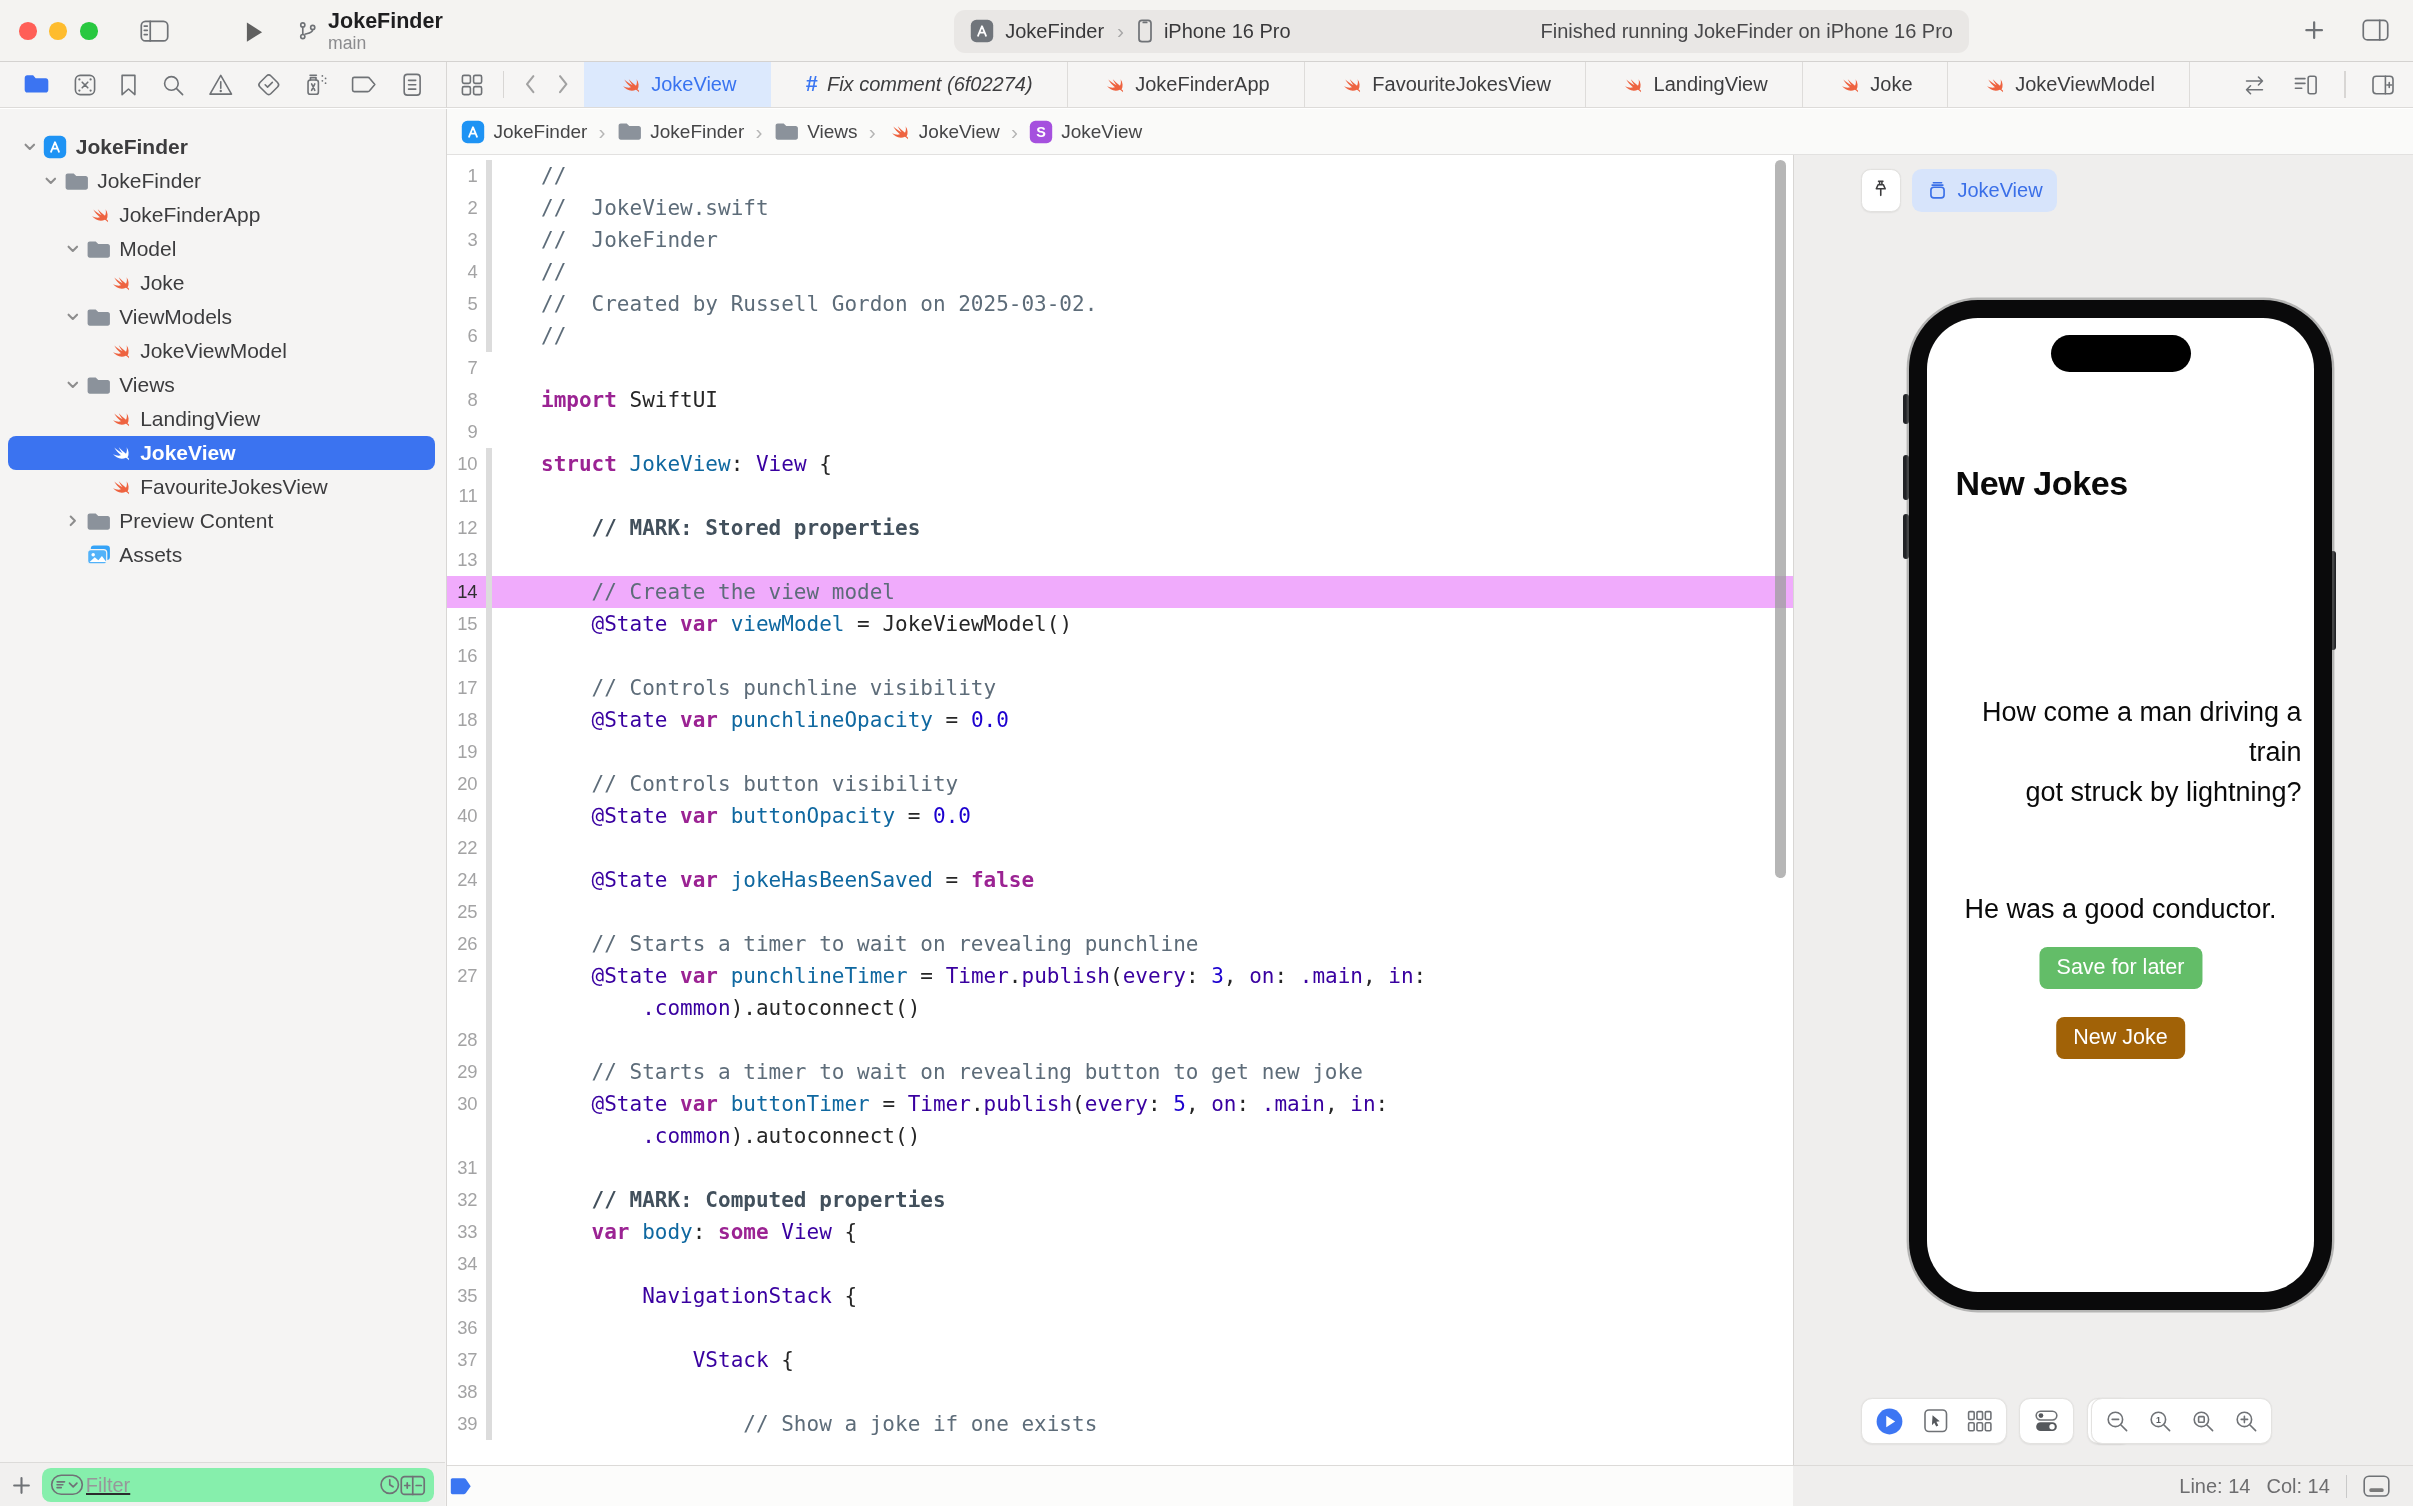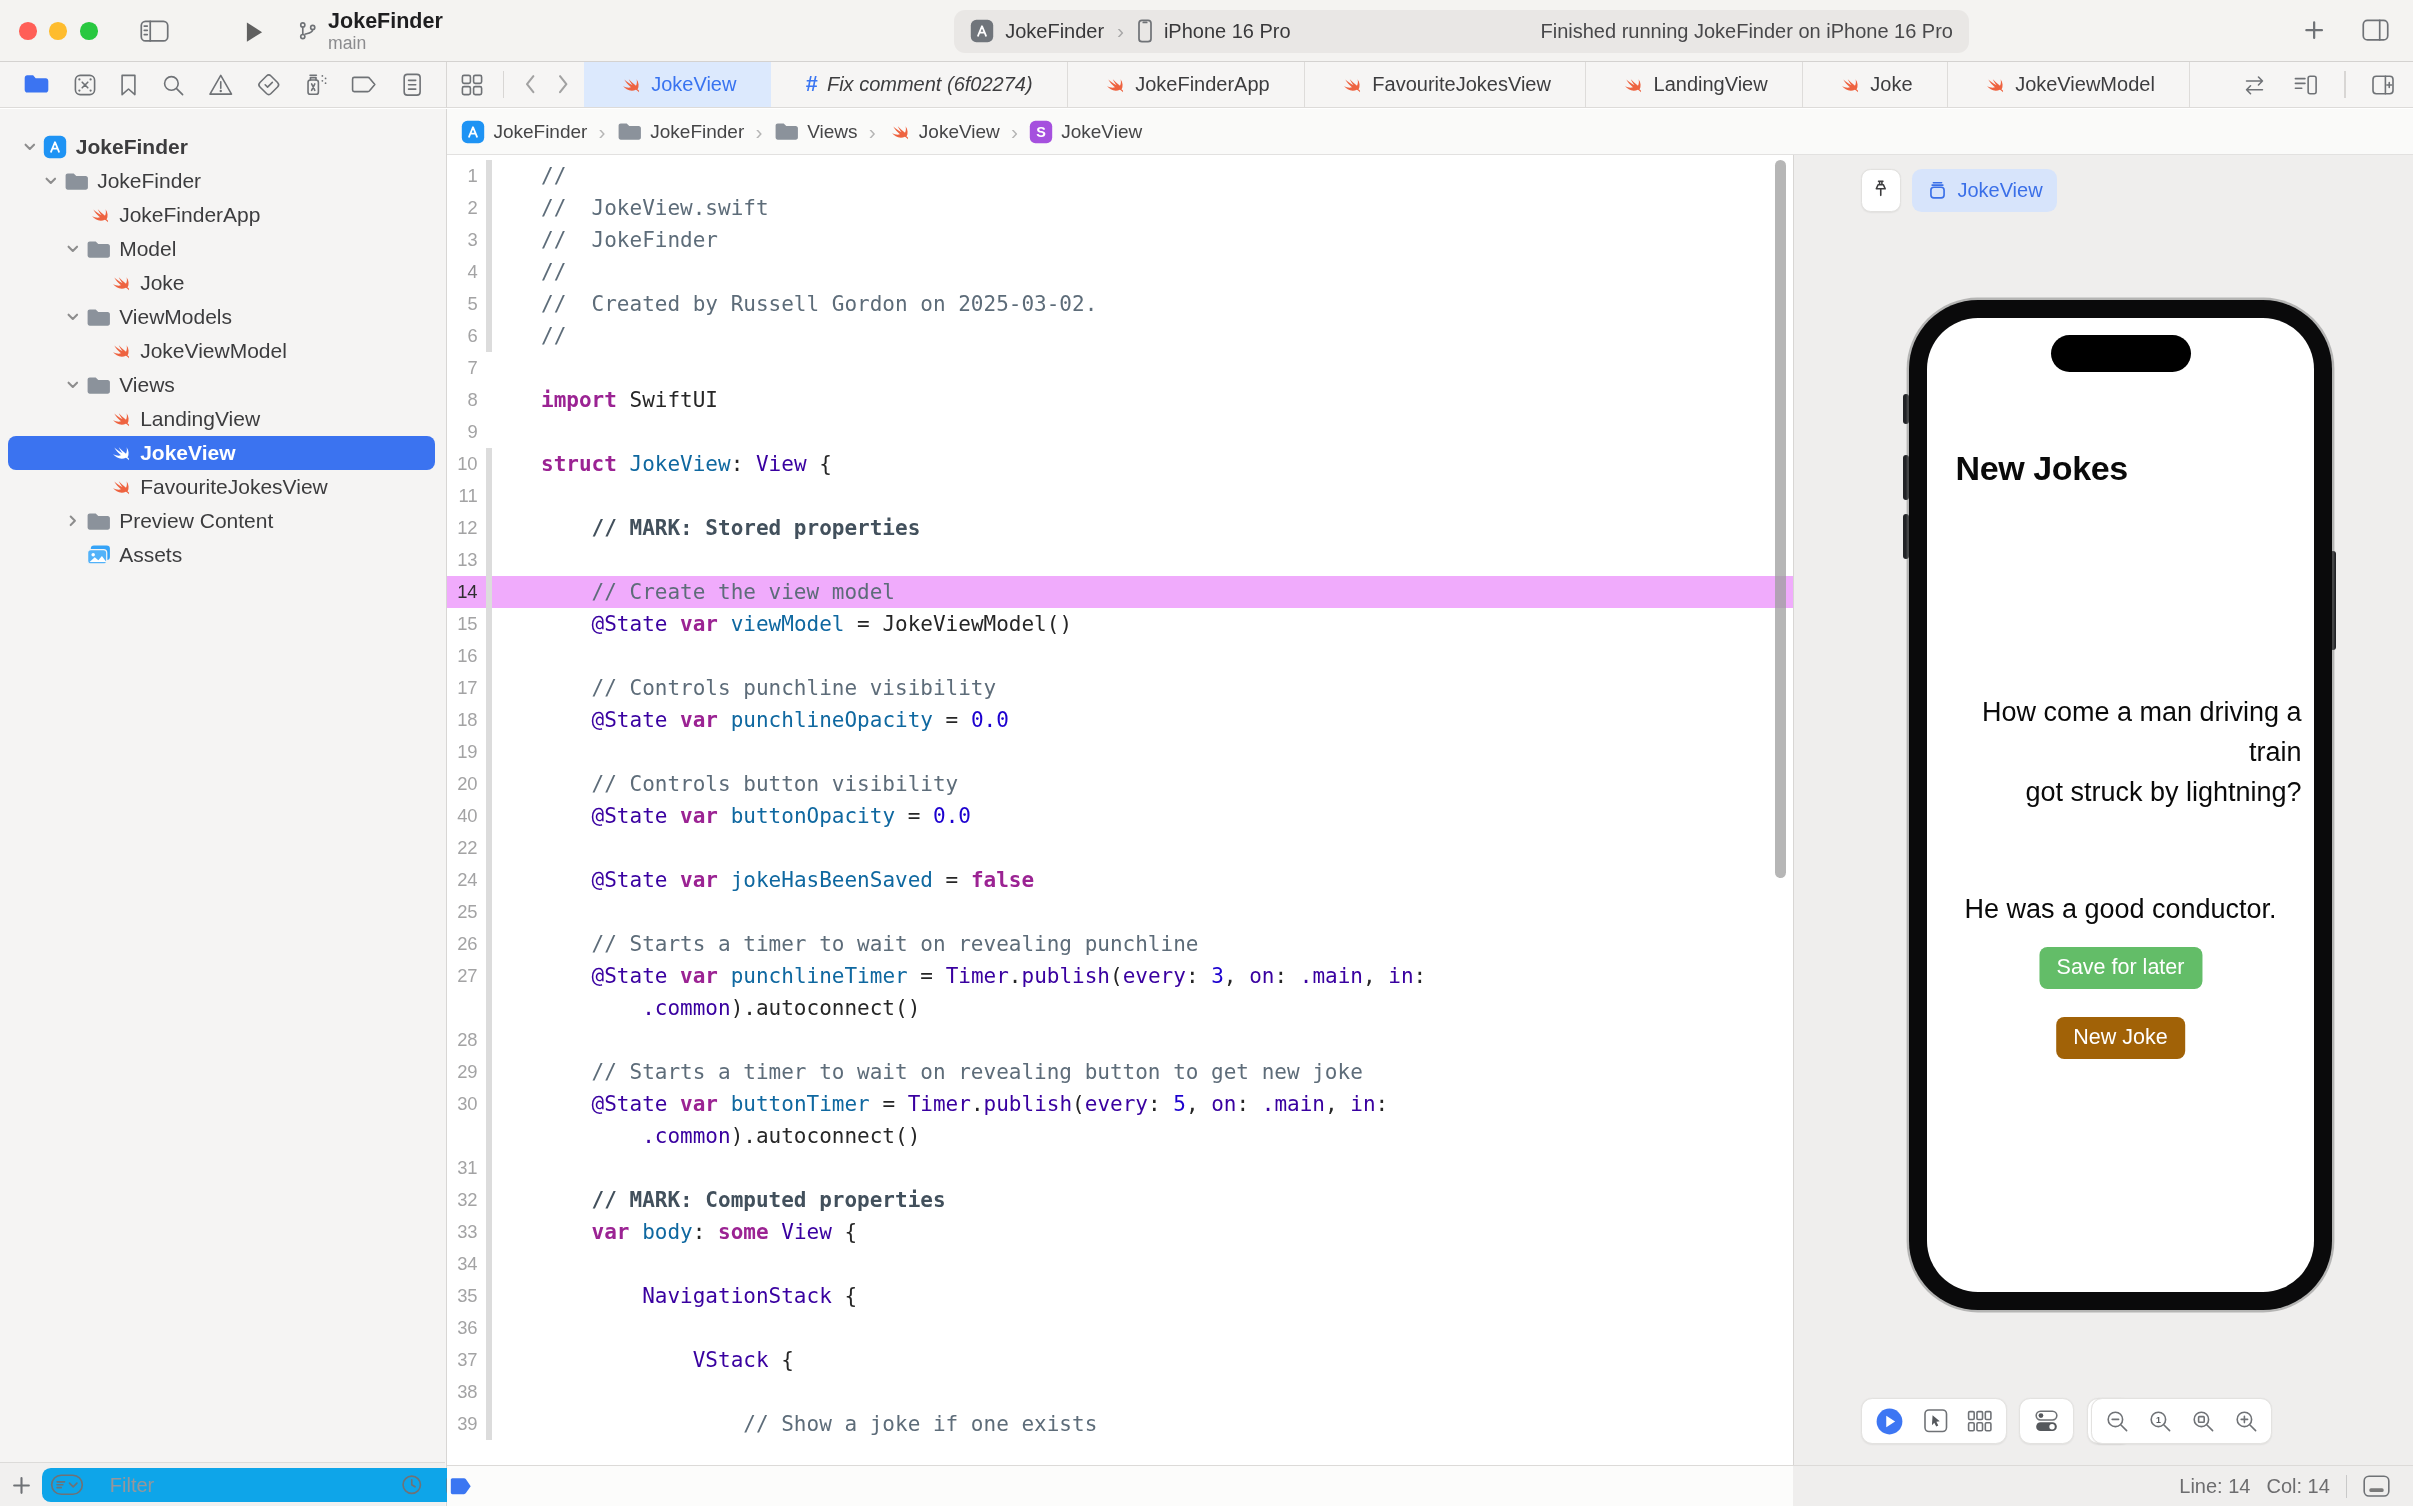--- a/index.html
+++ b/index.html
@@ -61,22 +61,22 @@
   .trow{height:34px;display:flex;align-items:center;margin:0 8px;border-radius:8px;
         font-size:21px;color:#3c3c3e;}
   .trow.selected{background:#3b73f0;color:#ffffff;font-weight:600;}
   .twist{width:24px;display:flex;justify-content:center;flex:none;}
   .ticon{width:27px;display:flex;justify-content:center;flex:none;}
   .tlabel{margin-left:7.2px;white-space:nowrap;}
   .trow.rootb{font-weight:bold;}
   .filterbar{position:absolute;left:0;bottom:0;width:445px;height:45px;background:#f1f0ef;
              border-top:1.2px solid #dcdbd9;display:flex;align-items:center;gap:9.6px;
              padding:0 11.2px;}
-  .ffield{flex:1;height:34px;background:#0ea5e9;border-radius:8.8px;display:flex;
-          align-items:center;gap:24px;padding:0 8px;}
+  .ffield{flex:1;height:34px;background:#86efac;border-radius:8.8px;display:flex;
+          align-items:center;gap:0;padding:0 8px;text-decoration:underline;}
   .ffield input{flex:1;border:none;background:transparent;outline:none;font-size:20px;
                 color:#3c3c3e;font-family:"Liberation Sans",sans-serif;min-width:0;}
   .ffield input::placeholder{color:#97969a;}
 
   
   .editor{position:absolute;left:447px;top:155px;width:1346px;height:1311px;background:#ffffff;
           overflow:hidden;padding-top:4.8px;}
   .crow{display:flex;align-items:center;height:32px;}
   .crow.hl{background:#f0abfc;}
   .gut{width:37px;flex:none;text-align:right;padding-right:6.4px;font-size:18.4px;color:#a3a3a4;}
@@ -98,21 +98,21 @@
           justify-content:center;box-shadow:0 0.8px 1.6px rgba(0,0,0,.06);}
   .tagpill{position:absolute;left:118px;top:14.4px;height:43px;background:#d7e4fb;border-radius:9.6px;
            display:flex;align-items:center;gap:8px;padding:0 14.4px;color:#3a6fe8;font-size:20px;}
   .sidebtn{position:absolute;width:6.4px;background:#222326;border-radius:3.2px;}
   .phone{position:absolute;left:115px;top:145px;width:423px;height:1010px;background:#0a0a0b;
          border-radius:69px;box-shadow:0 0 0 2.4px rgba(110,110,110,.45);}
   .screen{position:absolute;left:17.6px;top:17.6px;right:17.6px;bottom:17.6px;background:#ffffff;
           border-radius:51px;overflow:hidden;color:#0a0a0a;}
   .island{position:absolute;left:50%;top:17.6px;transform:translateX(-50%);width:140px;height:37px;
           background:#000;border-radius:19px;}
-  .p-title{position:absolute;left:29px;top:131px;font-size:34px;font-weight:bold;
+  .p-title{position:absolute;left:29px;top:146px;font-size:34px;font-weight:bold;
            letter-spacing:-0.4px;}
   .p-joke{position:absolute;left:12.8px;right:12.8px;top:374px;text-align:right;font-size:27px;
           line-height:40px;}
   .p-punch{position:absolute;left:12.8px;right:12.8px;top:576px;text-align:center;font-size:27px;}
   .p-btn{position:absolute;left:50%;transform:translateX(-50%);color:#fff;font-size:21.5px;
          padding:8.8px 17.6px;border-radius:8px;white-space:nowrap;}
   .p-save{top:629px;background:#63bd68;}
   .p-new{top:699px;background:#a16207;}
   .controls{position:absolute;left:67px;top:1243px;display:flex;gap:12.8px;}
   .cgroup{height:46px;background:#fff;border-radius:11.2px;border:0.8px solid #e3e2e0;display:flex;

